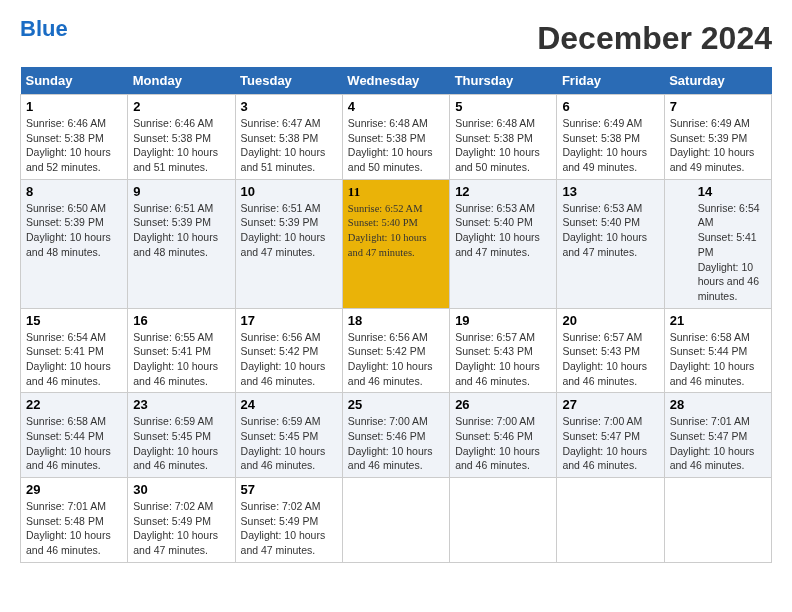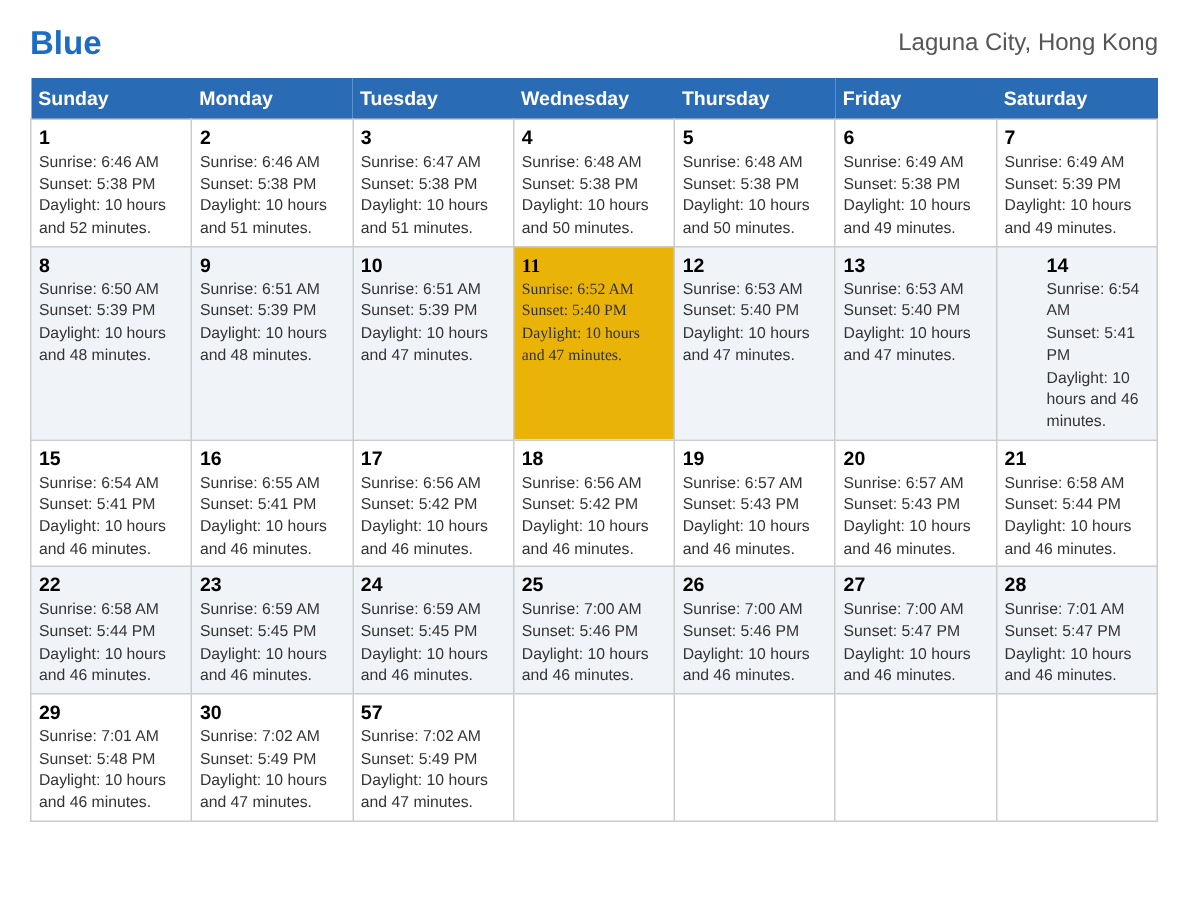--- a/index.html
+++ b/index.html
@@ -83,21 +83,21 @@
     }
   </style>
 </head>
 <body>
 
 <div class="header">
   <div class="logo">
     <div style="font-size:22px;font-weight:bold;color:#1a6cc4;margin-top:-4px;">Blue</div>
   </div>
   <div class="title-section">
-    <div class="location">Laguna City, Hong Kong</div>
+    <div class="month-title">December 2024</div>
   </div>
 </div>
 
 <table>
   <thead>
     <tr>
     <th>Sunday</th>
         <th>Monday</th>
         <th>Tuesday</th>
         <th>Wednesday</th>

